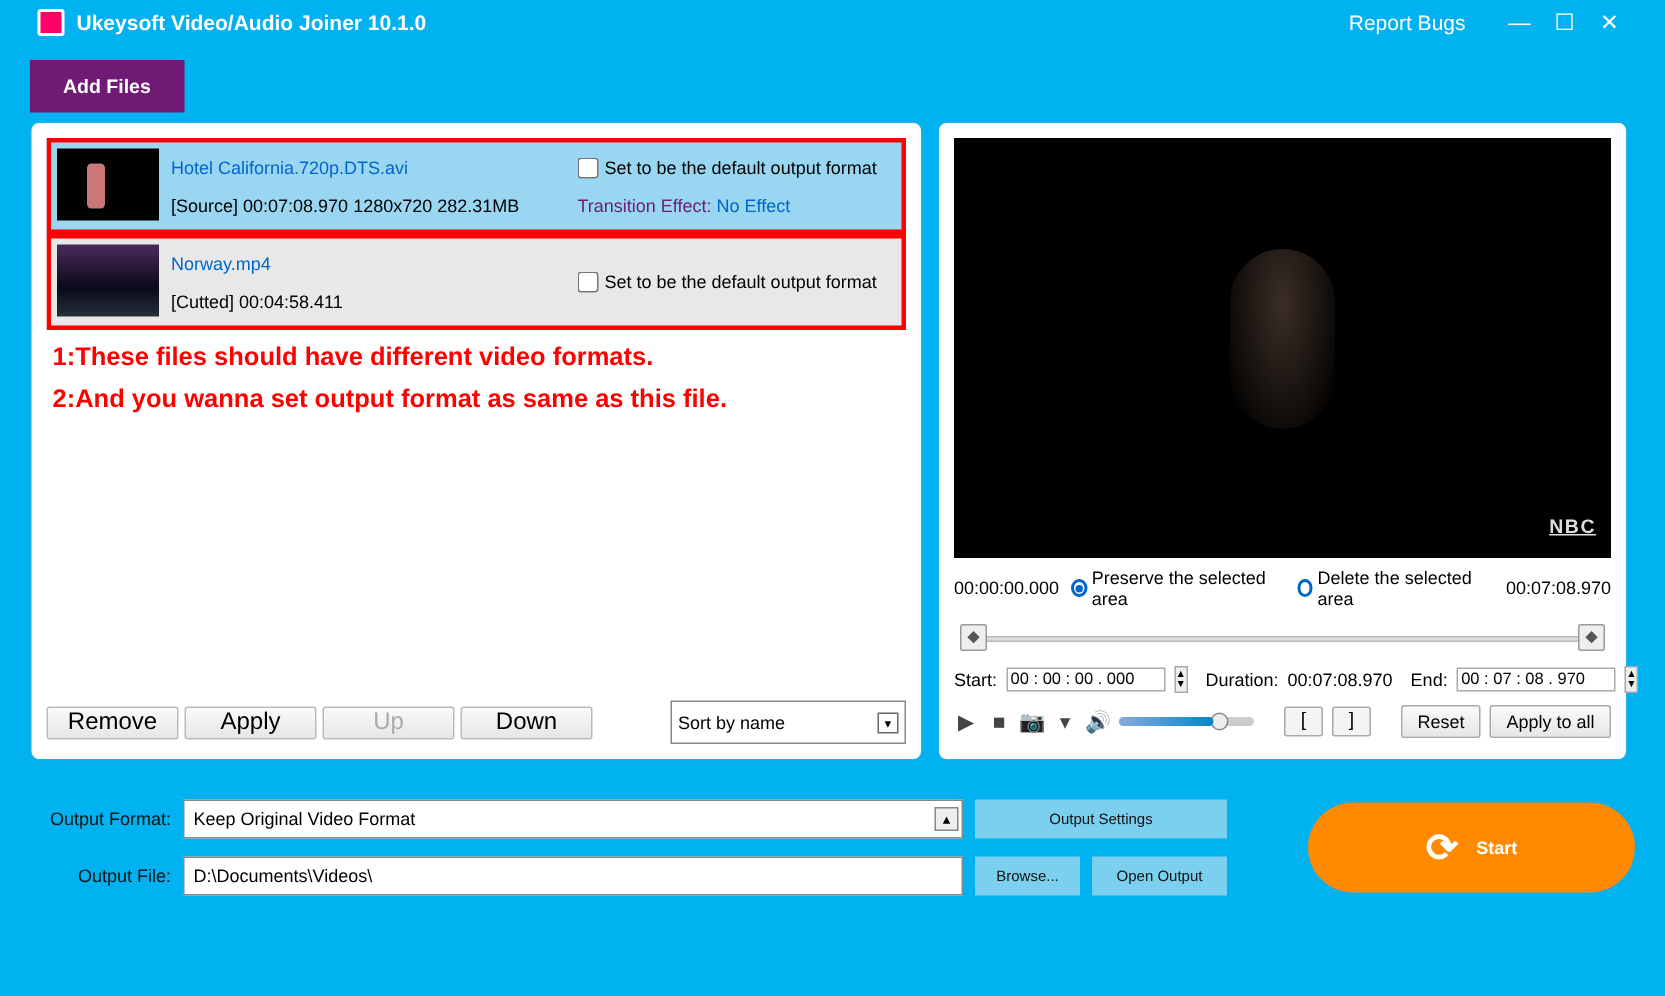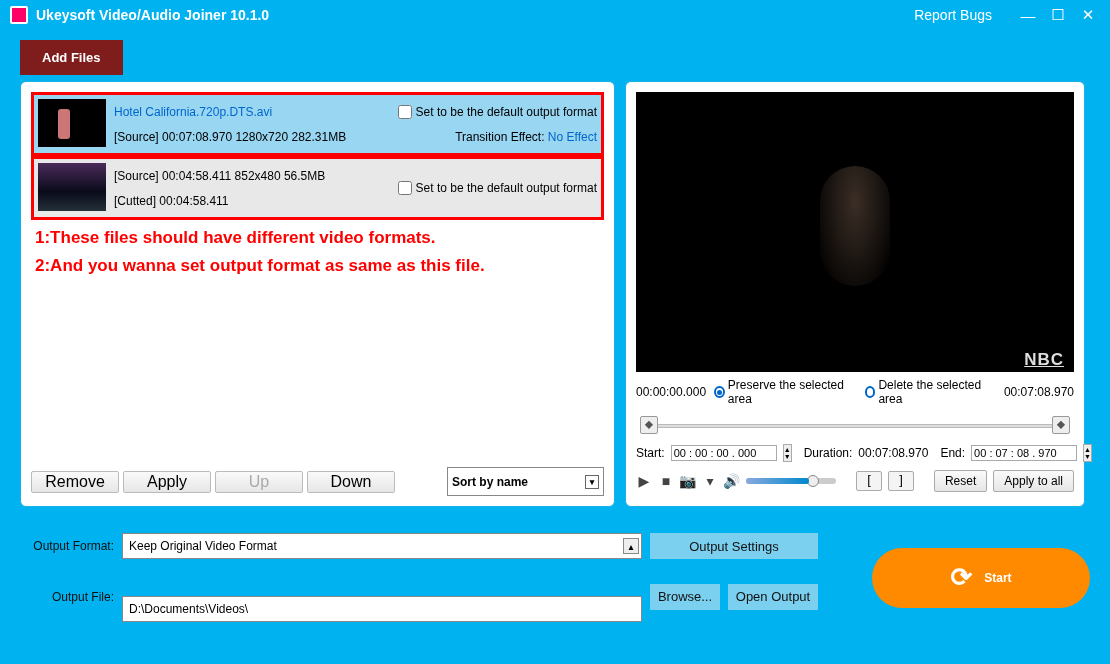--- a/index.html
+++ b/index.html
@@ -1,58 +1,58 @@
 <!DOCTYPE html>
 <html><head>
 <meta charset="utf-8">
 <style>
 * { box-sizing: border-box; margin: 0; padding: 0; font-family: "Segoe UI", Tahoma, sans-serif; font-size: 12px; }
 body { background: #00b2f0; width: 1110px; height: 664px; overflow: hidden; }
 
-.titlebar { height: 30px; display: flex; align-items: center; padding: 0 10px; color: #fff; }
+.titlebar { height: 30px; display: flex; align-items: center; padding: 0 25px; color: #fff; }
 .titlebar .logo { width: 18px; height: 18px; background: #f06; border: 2px solid #fff; border-radius: 2px; margin-right: 8px; }
 .titlebar .title { font-size: 14px; font-weight: bold; }
 .titlebar .spacer { flex: 1; }
 .titlebar .report { font-weight: normal; font-size: 14px; margin-right: 18px; cursor: pointer; }
 .titlebar .winbtn { width: 24px; text-align: center; font-size: 15px; cursor: pointer; margin-left: 6px; }
 
 .toolbar { padding: 10px 20px 6px 20px; }
-.addfiles { background: #7f1d1d; color: #fff; border: none; padding: 10px 22px; font-size: 13px; font-weight: bold; cursor: pointer; }
+.addfiles { background: #701a75; color: #fff; border: none; padding: 10px 22px; font-size: 13px; font-weight: bold; cursor: pointer; }
 
 .panels { display: flex; gap: 10px; padding: 0 20px; }
 .panel { background: #fff; border: 1px solid #1ab1e8; border-radius: 6px; padding: 10px; }
 .left { width: 595px; height: 426px; display: flex; flex-direction: column; }
 .right { width: 460px; height: 426px; display: flex; flex-direction: column; }
 
 .filelist { flex: 1; overflow: hidden; }
 .fileitem { display: flex; border: 3px solid #ff0000; margin-bottom: 0; padding: 4px; height: 64px; position: relative; }
 .fileitem.sel { background: #98d6f2; }
 .fileitem.nosel { background: #e8e8e8; }
 .thumb { width: 68px; height: 48px; background: #000; margin-right: 8px; flex-shrink: 0; position: relative; overflow: hidden; }
 .thumb.t1::after { content:""; position:absolute; left:20px; top:10px; width:12px; height:30px; background:#c77; border-radius:3px; }
 .thumb.t2 { background: linear-gradient(180deg, #4a2b5a 0%, #0a0a1a 60%, #243038 100%); }
 .fileinfo { flex: 1; display: flex; flex-direction: column; justify-content: space-around; font-size: 11px; }
 .fileinfo .name { color: #0066cc; font-size: 12px; }
-.fileright { width: 216px; display: flex; flex-direction: column; justify-content: space-around; font-size: 12px; padding-left: 4px; align-items: flex-end;}
+.fileright { width: 216px; display: flex; flex-direction: column; justify-content: space-around; font-size: 12px; padding-left: 4px;}
 .chkline { display: flex; align-items: center; gap: 4px; }
 .chkline input { width: 14px; height: 14px; }
 .trans { }
-.trans .lbl { color: #000000; }
+.trans .lbl { color: #701a75; }
 .trans .val { color: #0066cc; }
 
 .redtext { color: #ff0000; font-size: 17px; font-weight: bold; margin: 8px 4px; }
 
 .leftbuttons { display: flex; gap: 4px; align-items: center; }
 .lbtn { width: 88px; height: 22px; background: linear-gradient(#fafafa,#e6e6e6); border: 1px solid #bbb; border-radius: 2px; cursor: pointer; font-size: 16px; }
 .lbtn.disabled { color: #aaa; }
-.sort { flex: 1; margin-left: 48px; height: 29px; border: 1px solid #888; padding: 2px 4px; display: flex; justify-content: space-between; align-items: center; background: #fff; cursor: pointer; font-weight: bold;}
+.sort { flex: 1; margin-left: 48px; height: 29px; border: 1px solid #888; padding: 2px 4px; display: flex; justify-content: space-between; align-items: center; background: #fff; cursor: pointer;}
 .sort .arrow { border: 1px solid #666; width: 14px; height: 14px; display: flex; align-items: center; justify-content: center; font-size: 9px;}
 
 .preview { width: 100%; height: 280px; background: #000; position: relative; overflow: hidden; }
-.preview .nbc { position: absolute; right: 10px; bottom: 2px; color: #ddd; font-size: 17px; font-weight: bold; letter-spacing: 1px; text-decoration: underline; }
+.preview .nbc { position: absolute; right: 10px; bottom: 14px; color: #ddd; font-size: 13px; font-weight: bold; letter-spacing: 1px; text-decoration: underline; }
 .preview .man { position:absolute; left:50%; top:48%; transform:translate(-50%,-50%); width:70px; height:120px; background:radial-gradient(ellipse at 50% 30%, #4a3a30 0%, #1a1410 60%, transparent 90%); border-radius:40px; opacity:.8;}
 
 .timerow { display: flex; align-items: center; gap: 8px; margin-top: 6px; font-size: 11px; }
 .timerow .grow { flex: 1; }
 .radio { display: flex; align-items: center; gap: 3px; }
 .radio .dot { width: 12px; height: 12px; border: 2px solid #0066cc; border-radius: 50%; display:inline-flex; align-items:center; justify-content:center;}
 .radio .dot.checked::after{content:"";width:5px;height:5px;background:#0066cc;border-radius:50%;}
 
 .sliderbox { position: relative; height: 30px; margin: 6px 0 2px 0; }
 .track { position: absolute; top: 12px; left: 12px; right: 12px; height: 4px; background: #ddd; border: 1px solid #bbb; }
@@ -70,22 +70,22 @@
 .vol { width: 90px; height: 6px; background: #ccc; position: relative; border-radius:3px;}
 .vol::after{content:"";position:absolute;left:0;top:0;width:70%;height:100%;background:linear-gradient(90deg,#8ad,#08c);border-radius:3px;}
 .volthumb{position:absolute;left:68%;top:-3px;width:12px;height:12px;background:#eee;border:1px solid #888;border-radius:50%;}
 .bracket{width:26px;height:20px;border:1px solid #aaa;background:#f4f4f4;border-radius:2px;text-align:center;cursor:pointer;font-size:13px;}
 .rbtn{height:22px;padding:0 10px;border:1px solid #aaa;background:linear-gradient(#fafafa,#e6e6e6);border-radius:2px;cursor:pointer;}
 
 .bottom { margin: 26px 20px 0 20px; display: grid; grid-template-columns: 94px 520px 70px 90px 1fr 218px; column-gap: 8px; row-gap: 12px; align-items: center; }
 .bottom .lbl { text-align: right; font-size: 12px; color: #111; }
 .combo { height: 26px; border: 1px solid #888; background: #fff; display: flex; align-items: center; justify-content: space-between; padding: 0 2px 0 6px; cursor: pointer;}
 .combo .cbarrow { width: 16px; height: 16px; border: 1px solid #888; background: #eee; font-size: 10px; display:flex;align-items:center;justify-content:center;}
-.txtinput { height: 26px; border: 1px solid #888; background: #fff; padding: 0 6px; display:flex; align-items:center;margin-top:25px;}
-.smallbtn { height: 26px; background: #7bd0ef; color: #111; border: none; cursor: pointer; font-size: 13px; }
+.txtinput { height: 26px; border: 1px solid #888; background: #fff; padding: 0 6px; display:flex; align-items:center;}
+.smallbtn { height: 26px; background: #7bd0ef; color: #111; border: none; cursor: pointer; font-size: 10px; }
 .startbtn { grid-row: 1 / span 2; grid-column: 6; height: 60px; background: #ff8a00; border-radius: 30px; border: none; color: #fff; font-size: 26px; font-weight: bold; display:flex; align-items:center; justify-content:center; gap:12px; cursor:pointer; }
 .startbtn .ic{font-size:26px;}
 </style>
 </head>
 <body>
 
 <div class="titlebar">
   <div class="logo"></div>
   <div class="title">Ukeysoft Video/Audio Joiner 10.1.0</div>
   <div class="spacer"></div>
@@ -117,21 +117,21 @@
             <span class="lbl">Transition Effect:</span>
             <span class="val">No Effect</span>
           </div>
         </div>
 
       </div>
 
       <div class="fileitem nosel">
         <div class="thumb t2"></div>
         <div class="fileinfo">
-          <div>[Source]  00:04:58.411  852x480  56.5MB</div>
+          <div class="name">Norway.mp4</div>
           <div>[Cutted]  00:04:58.411</div>
         </div>
         <div class="fileright">
           <div class="chkline">
             <input type="checkbox" style="">
             <span>Set to be the default output format</span>
           </div>
         </div>
 
       </div>

